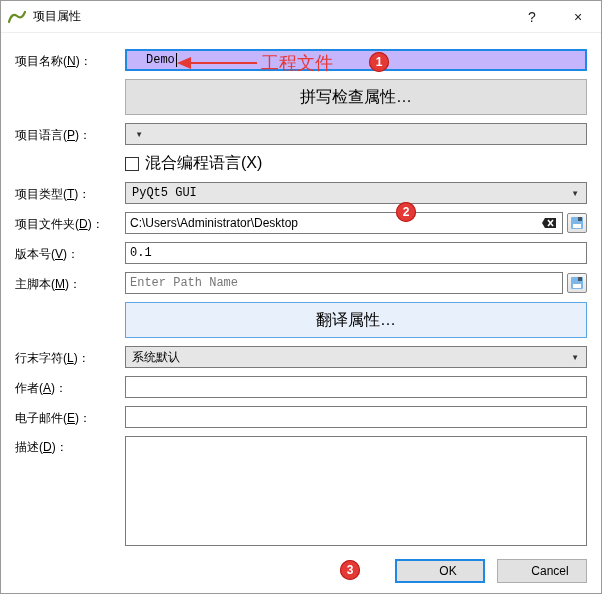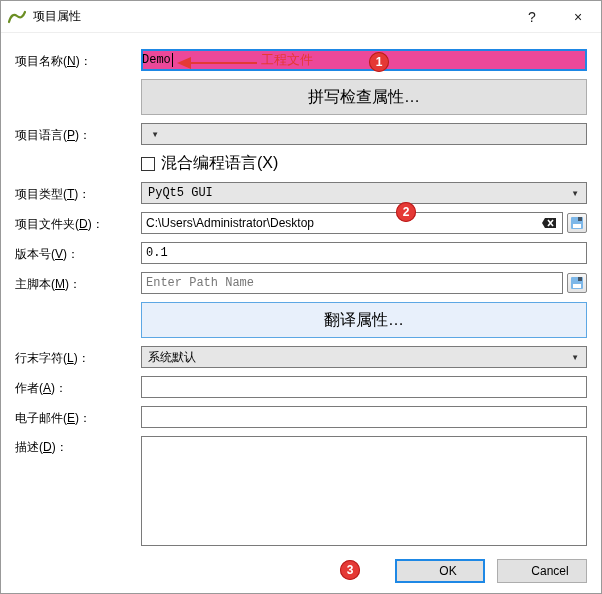--- a/index.html
+++ b/index.html
@@ -39,21 +39,20 @@
   }
   .titlebar .winbtn.help { font-size: 14px; }
 
   .content {
     padding: 16px 14px 0 14px;
   }
   .row {
     display: flex;
     align-items: center;
     margin-bottom: 8px;
-    gap: 16px;
   }
   .row.tall { align-items: flex-start; }
   .label {
     width: 110px;
     flex-shrink: 0;
     color: #000;
     font-size: 12px;
     padding-top: 3px;
   }
   .label .mn { text-decoration: underline; }
@@ -132,21 +131,21 @@
   
   .anno { position: absolute; pointer-events: none; }
   .red-badge {
     width: 20px; height: 20px; border-radius: 50%;
     background: #e53935; color: #fff;
     display: flex; align-items: center; justify-content: center;
     font-size: 12px; font-weight: bold;
     box-shadow: 0 0 0 1px #b71c1c inset;
   }
   .anno-text {
-    color: #e53935; font-size: 13px; font-family: "SimSun","Microsoft YaHei",sans-serif;
+    color: #e53935; font-size: 18px; font-family: "SimSun","Microsoft YaHei",sans-serif;
   }
   .arrow-line {
     height: 2px; background: #e53935;
   }
   .arrow-head {
     width: 0; height: 0;
     border-top: 6px solid transparent;
     border-bottom: 6px solid transparent;
     border-right: 14px solid #e53935;
   }
@@ -189,21 +188,21 @@
   <div class="winbtn">×</div>
 </div>
 
 <div class="content">
 
   <div class="row">
     <div class="label">
       <span>项目名称</span>(<span class="mn">N</span>)<span>：</span>
     </div>
     <div class="field" style="position:relative">
-      <div class="text focus" style="width:100%;height:22px;border:1px solid #1e88e5;box-shadow:0 0 0 1px #1e88e5 inset;padding:2px 0;font-family:Consolas,'Courier New',monospace;font-size:12px;display:flex;align-items:center;background:#ec4899">
+      <div class="text focus" style="width:100%;height:22px;border:1px solid #1e88e5;box-shadow:0 0 0 1px #1e88e5 inset;padding:2px 20px;font-family:Consolas,'Courier New',monospace;font-size:12px;display:flex;align-items:center;background:#c4b5fd">
         <span>Demo</span>
           <span class="caret"></span>
       </div>
     </div>
   </div>
 
   <div class="row">
     <div class="label"></div>
     <div class="field">
       <div class="wide-btn">拼写检查属性…</div>

